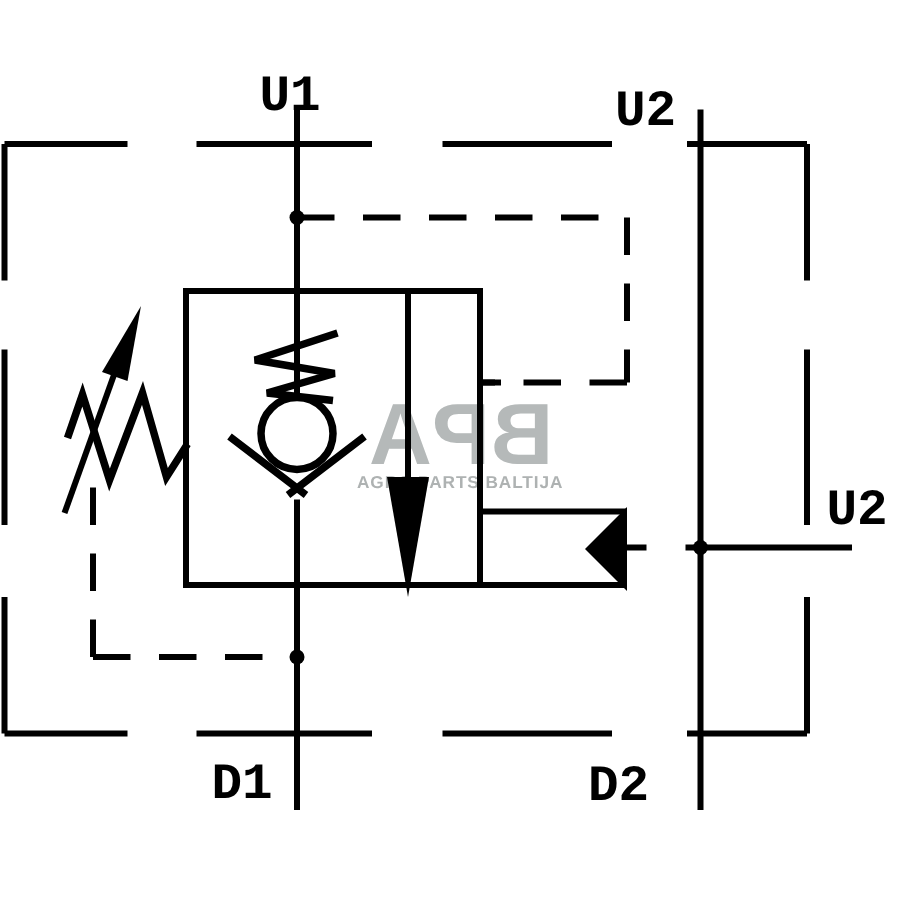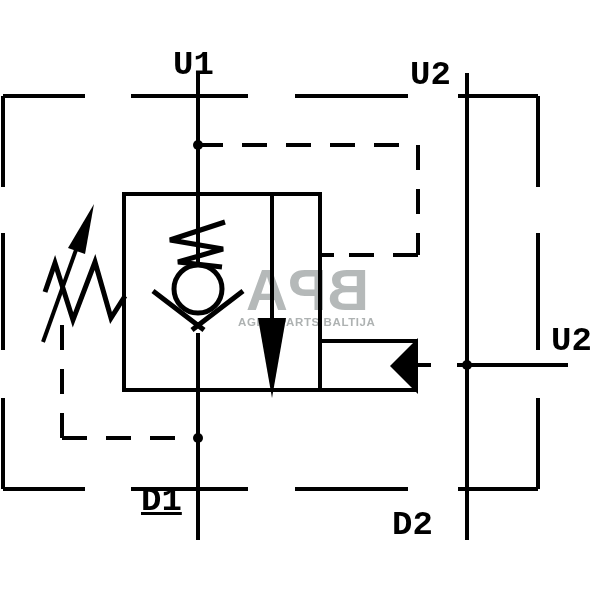--- a/index.html
+++ b/index.html
@@ -9,21 +9,21 @@
   }
   .schematic{position:absolute;left:0;top:0;z-index:2;}
   .port-label{
     position:absolute;z-index:3;color:#000;
     font-family:"Liberation Mono","DejaVu Sans Mono",monospace;
     font-weight:bold;font-size:34px;line-height:34px;white-space:nowrap;
   }
   .lbl-u1{left:141px;top:48px;margin-left:32px;}
   .lbl-u2-top{left:410px;top:58px;}
   .lbl-u2-right{left:551px;top:324px;}
-  .lbl-d1{left:141px;top:484px;text-decoration:underline;}
+  .lbl-d1{left:141px;top:507px;}
   .lbl-d2{left:392px;top:508px;}
   .watermark{position:absolute;z-index:1;left:0;top:0;width:600px;height:600px;}
   .wm-logo{
     position:absolute;left:246px;top:261px;
     font-weight:bold;font-size:58px;line-height:58px;color:#b5b9b9;
     letter-spacing:0px;white-space:nowrap;
   }
   .wm-logo .flip{display:inline-block;transform:scaleX(-1);}
   .wm-sub{
     position:absolute;left:238px;top:316px;

